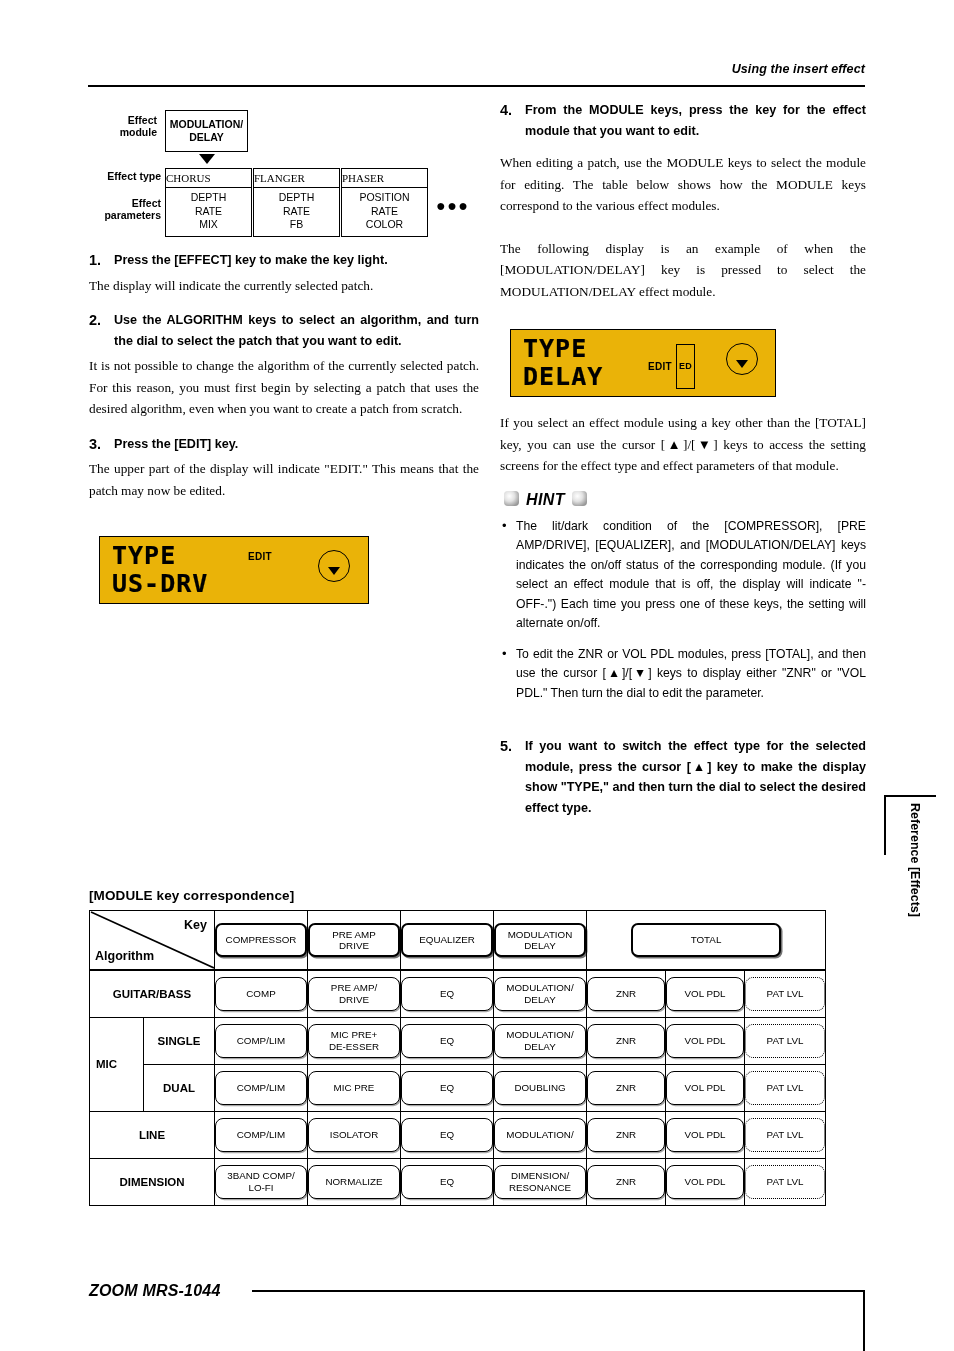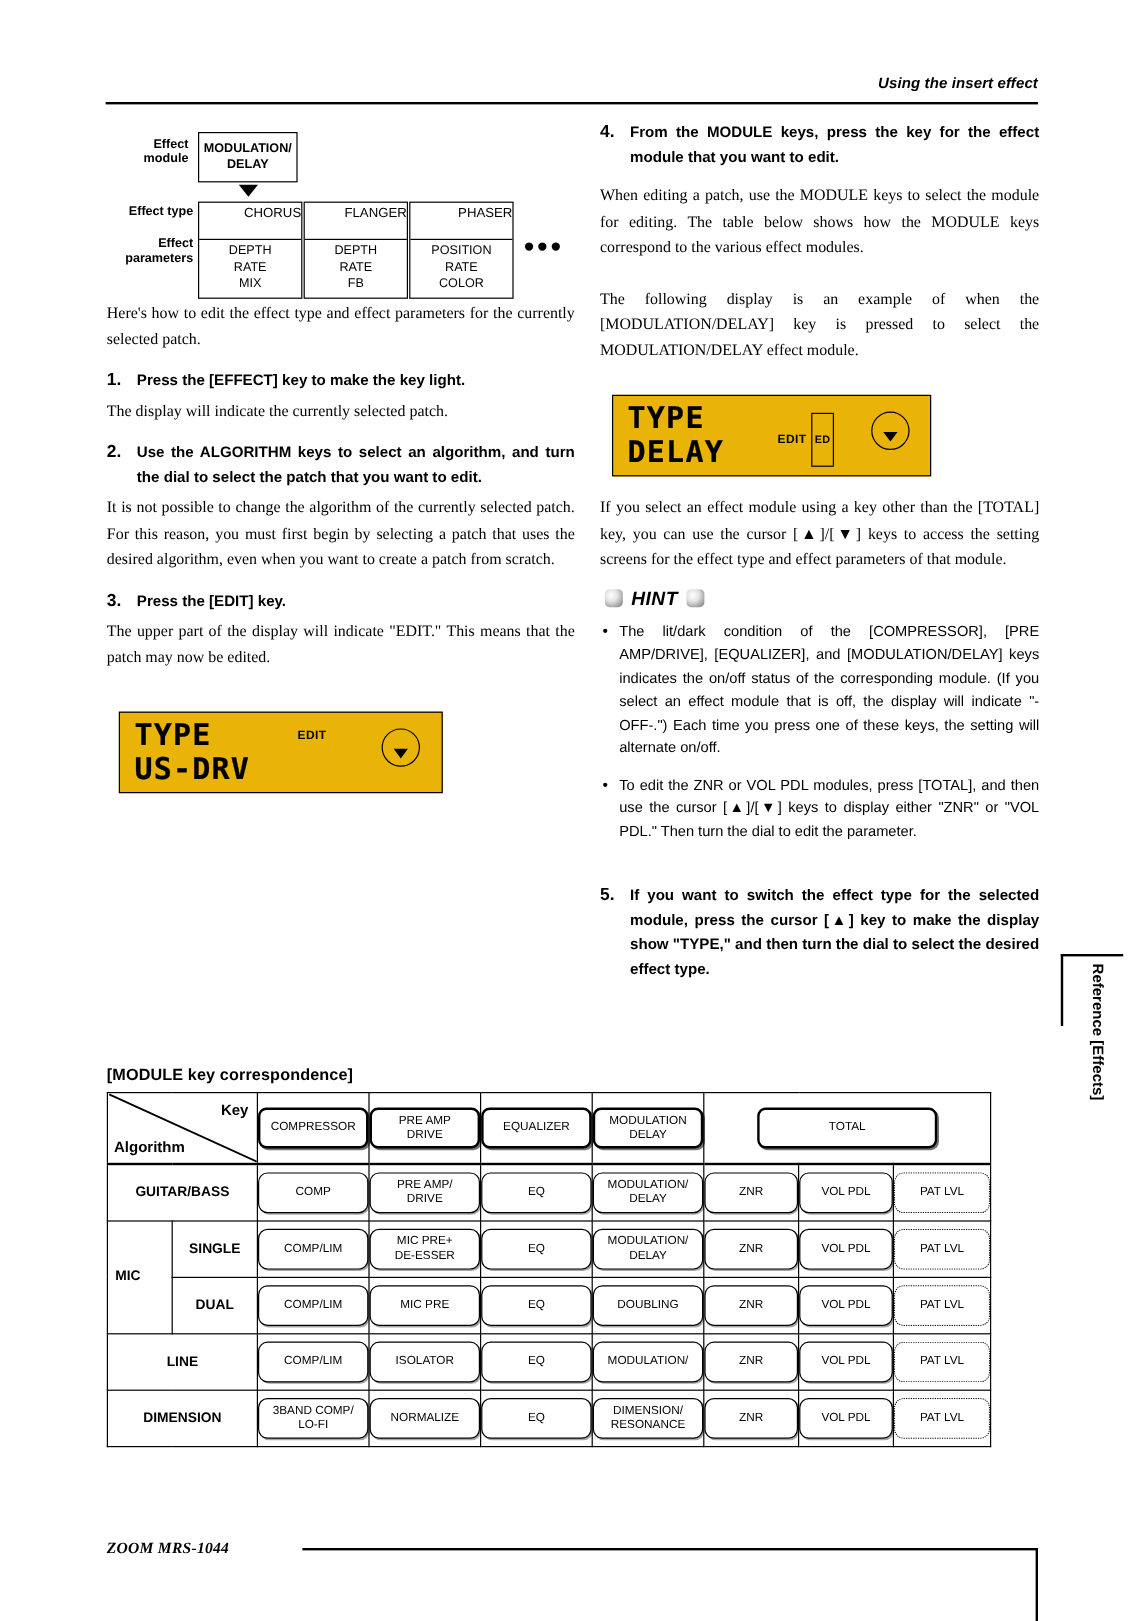--- a/index.html
+++ b/index.html
@@ -53,22 +53,22 @@
     position:absolute; left:110px; top:54px;
     width:0; height:0;
     border-left:8px solid transparent; border-right:8px solid transparent;
     border-top:10px solid #000;
   }
   .type-row { position:absolute; left:76px; top:68px; display:flex; align-items:flex-start; }
   .type-col {
     border:1.6px solid #000; width:87px; margin-right:1px; background:#fff;
   }
   .type-col .tname {
-    border-bottom:1.6px solid #000; text-align:right;
-    font-family:Liberation Sans, sans-serif; font-size:11px; padding:3px 0 15px;
+    border-bottom:1.6px solid #000; text-align:left;
+    font-family:Liberation Serif, serif; font-size:11px; padding:3px 0 3px;
   }
   .type-col .tparams {
     text-align:center; font-family:"Liberation Sans", sans-serif;
     font-size:10.5px; line-height:13.5px; padding:3px 0 4px;
   }
   .ellipsis-dots {
     margin-left:7px; margin-top:33px; letter-spacing:1.5px;
     font-size:16px; font-weight:bold; line-height:10px;
     font-family:"Liberation Sans", sans-serif;
   }
@@ -218,22 +218,22 @@
     text-align:center; min-height:34px;
     font-family:"Liberation Sans", sans-serif; font-size:9.8px; line-height:11.5px;
     background:#fff;
     box-shadow:1.2px 1.2px 0 rgba(0,0,0,.35);
   }
   .mod.dotted { border:1.3px dotted #000; box-shadow:none; }
 
   
   .ftr-brand {
     position:absolute; left:89px; top:1282px;
-    font-family:Liberation Serif, serif; font-weight:bold; font-style:italic;
-    font-size:13px; letter-spacing:.2px;
+    font-family:Liberation Sans, sans-serif; font-weight:bold; font-style:italic;
+    font-size:16px; letter-spacing:.2px;
   }
   .ftr-rule {
     position:absolute; left:252px; top:1290px; width:613px; height:2.4px; background:#000;
   }
   .ftr-vrule {
     position:absolute; left:863px; top:1290px; width:2.4px; height:61px; background:#000;
   }
   .ftr-page {
     position:absolute; right:86px; top:1360px;
     font-family:"Liberation Sans", sans-serif; font-weight:bold; font-size:28px;
@@ -288,21 +288,20 @@
           <div class="tparams">
             <div>POSITION</div>
             <div>RATE</div>
             <div>COLOR</div>
           </div>
         </div>
         <div class="ellipsis-dots">●●●</div>
       </div>
     </div>
 
-    <p class="body">Here's how to edit the effect type and effect parameters for the currently selected patch.</p>
 
     <div class="step">
       <div class="step-num">1.</div>
       <div class="step-txt">Press the [EFFECT] key to make the key light.</div>
     </div>
     <p class="body">The display will indicate the currently selected patch.</p>
 
     <div class="step">
       <div class="step-num">2.</div>
       <div class="step-txt">Use the ALGORITHM keys to select an algorithm, and turn the dial to select the patch that you want to edit.</div>

